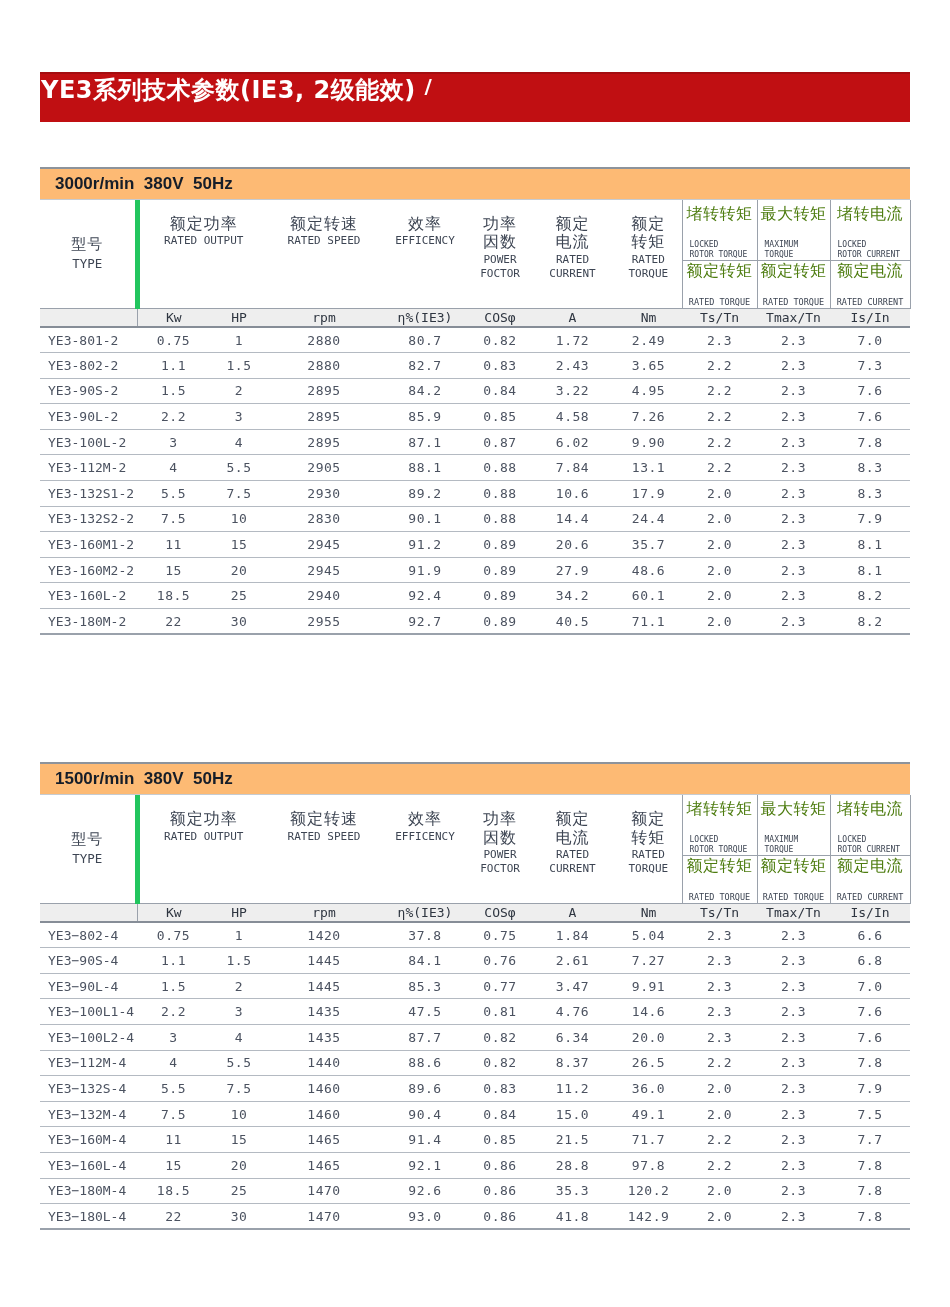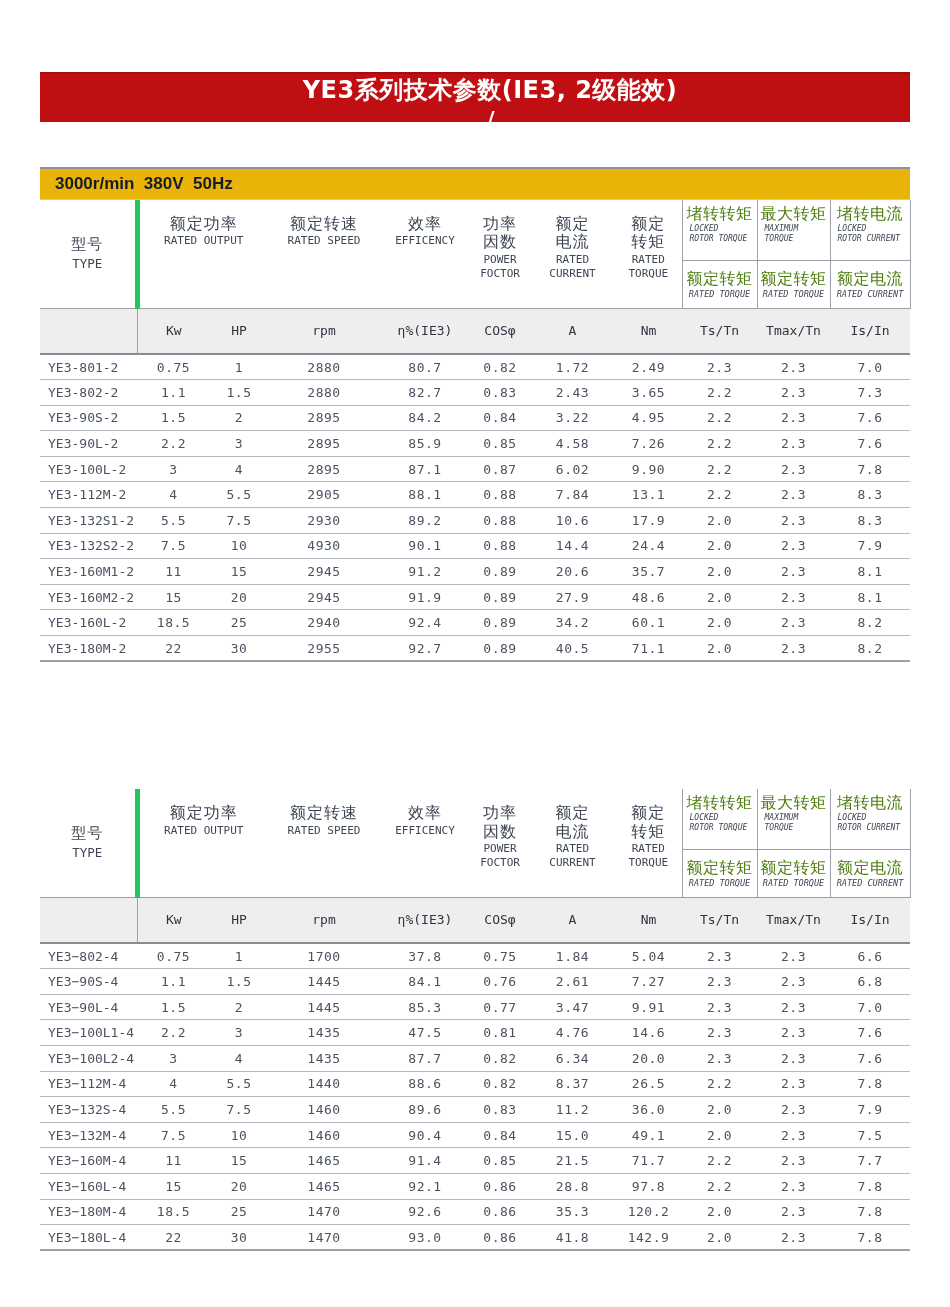--- a/index.html
+++ b/index.html
@@ -4,32 +4,32 @@
 <style>
   * { box-sizing: border-box; margin: 0; padding: 0; }
   html, body { width: 950px; height: 1307px; background: #ffffff; overflow: hidden; }
   body { font-family: "DejaVu Sans", sans-serif; }
   .content { width: 870px; margin: 0 auto 0 40px; }
 
   
   .banner {
     margin-top: 72px; height: 50px; background: #c00f12;
     border-top: 2px solid #a40d10;
-    display: flex; align-items: center; padding-left: 30px;
-    color: #ffffff; white-space: nowrap; overflow: hidden; flex-direction: column;
+    display: flex; padding-left: 1px;
+    color: #ffffff; white-space: nowrap; overflow: hidden;
   }
   .banner-zh { font-size: 24px; font-weight: bold; letter-spacing: 0.5px; }
   .banner-sep { font-size: 20px; font-weight: bold; margin: 0 7px 0 9px; }
   .banner-en { font-size: 17.5px; font-weight: bold; font-family: "Liberation Sans", sans-serif; letter-spacing: -0.2px; }
 
   
   #tables-container > section:first-child { margin-top: 45px; }
   #tables-container > section + section { margin-top: 127px; }
   .section-bar {
-    height: 33px; background: #eab308;
+    height: 33px; background: #fdba74;
     border-top: 2px solid #8d939b; border-bottom: 1px solid #c6cbd1;
     display: flex; align-items: center; padding-left: 15px;
   }
   .section-title {
     font-family: "Liberation Sans", sans-serif; font-weight: bold;
     font-size: 17px; color: #151d29; white-space: pre;
   }
 
   
   table.spec-table { width: 870px; border-collapse: collapse; table-layout: fixed; }
@@ -45,24 +45,24 @@
   th.type-cell .h-en { font-size: 12.5px; color: #3d4553; margin-top: 2px; }
 
   th.group-cell { vertical-align: top; padding-top: 15px; }
   .h-zh  { font-size: 16px; color: #3d4553; letter-spacing: 1px; line-height: 1.15; }
   .h-en  { font-size: 11px; color: #3d4553; line-height: 1.25; margin-top: 1px; }
 
   th.ratio-top, th.ratio-bottom { border-left: 1px solid #9aa1ab; }
   th.ratio-top:last-child, th.ratio-bottom:last-child { border-right: 1px solid #9aa1ab; }
   th.ratio-top { border-bottom: 1px solid #9aa1ab; padding-top: 4px; vertical-align: top; }
   .h-zh2 { font-size: 16px; color: #4d7c0f; letter-spacing: 0.5px; line-height: 1.2; }
-  .h-en2 { font-size: 8px;  color: #3d4553; line-height: 1.2; text-align: left; padding-left: 7px; margin-top: 1px; font-style: italic; }
+  .h-en2 { font-size: 8px;  color: #3d4553; line-height: 1.2; text-align: left; padding-left: 7px; margin-top: 17px; }
   th.ratio-bottom .h-en2 { font-size: 8.5px; text-align: center; padding-left: 0; }
 
-  tr.hrow-units { height: 46px; }
+  tr.hrow-units { height: 19px; }
   tr.hrow-units th {
     background: #eeeeee; border-top: 1px solid #9aa1ab; border-bottom: 2px solid #868d97;
     font-size: 13px; color: #2e3540;
   }
   th.unit-first { border-right: 1px solid #9aa1ab; }
 
   tbody td {
     height: 25.6px; border-bottom: 1px solid #b4bac2;
     font-size: 13px; color: #4b5260; text-align: center; vertical-align: middle;
     letter-spacing: 0.5px; overflow: hidden; white-space: nowrap;
@@ -268,21 +268,21 @@
               <td class="num-cell mono">10.6</td>
               <td class="num-cell mono">17.9</td>
               <td class="num-cell mono">2.0</td>
               <td class="num-cell mono">2.3</td>
               <td class="num-cell mono">8.3</td>
             </tr>
             <tr class="data-row">
               <td class="model-cell mono">YE3-132S2-2</td>
               <td class="num-cell mono">7.5</td>
               <td class="num-cell mono">10</td>
-              <td class="num-cell mono">4930</td>
+              <td class="num-cell mono">2830</td>
               <td class="num-cell mono">90.1</td>
               <td class="num-cell mono">0.88</td>
               <td class="num-cell mono">14.4</td>
               <td class="num-cell mono">24.4</td>
               <td class="num-cell mono">2.0</td>
               <td class="num-cell mono">2.3</td>
               <td class="num-cell mono">7.9</td>
             </tr>
             <tr class="data-row">
               <td class="model-cell mono">YE3-160M1-2</td>
@@ -334,20 +334,23 @@
               <td class="num-cell mono">71.1</td>
               <td class="num-cell mono">2.0</td>
               <td class="num-cell mono">2.3</td>
               <td class="num-cell mono">8.2</td>
             </tr>
           </tbody>
     </table>
   </section>
 
   <section class="spec-section">
+    <div class="section-bar">
+      <span class="section-title">1500r/min  380V  50Hz</span>
+    </div>
     <table class="spec-table">
       <colgroup>
             <col style="width: 97px;">
             <col style="width: 73px;">
             <col style="width: 58px;">
             <col style="width: 112px;">
             <col style="width: 90px;">
             <col style="width: 60px;">
             <col style="width: 85px;">
             <col style="width: 67px;">
@@ -433,21 +436,21 @@
               <th class="mono">Ts/Tn</th>
               <th class="mono">Tmax/Tn</th>
               <th class="mono">Is/In</th>
             </tr>
           </thead>
       <tbody>
             <tr class="data-row">
               <td class="model-cell mono">YE3−802-4</td>
               <td class="num-cell mono">0.75</td>
               <td class="num-cell mono">1</td>
-              <td class="num-cell mono">1700</td>
+              <td class="num-cell mono">1420</td>
               <td class="num-cell mono">37.8</td>
               <td class="num-cell mono">0.75</td>
               <td class="num-cell mono">1.84</td>
               <td class="num-cell mono">5.04</td>
               <td class="num-cell mono">2.3</td>
               <td class="num-cell mono">2.3</td>
               <td class="num-cell mono">6.6</td>
             </tr>
             <tr class="data-row">
               <td class="model-cell mono">YE3−90S-4</td>

